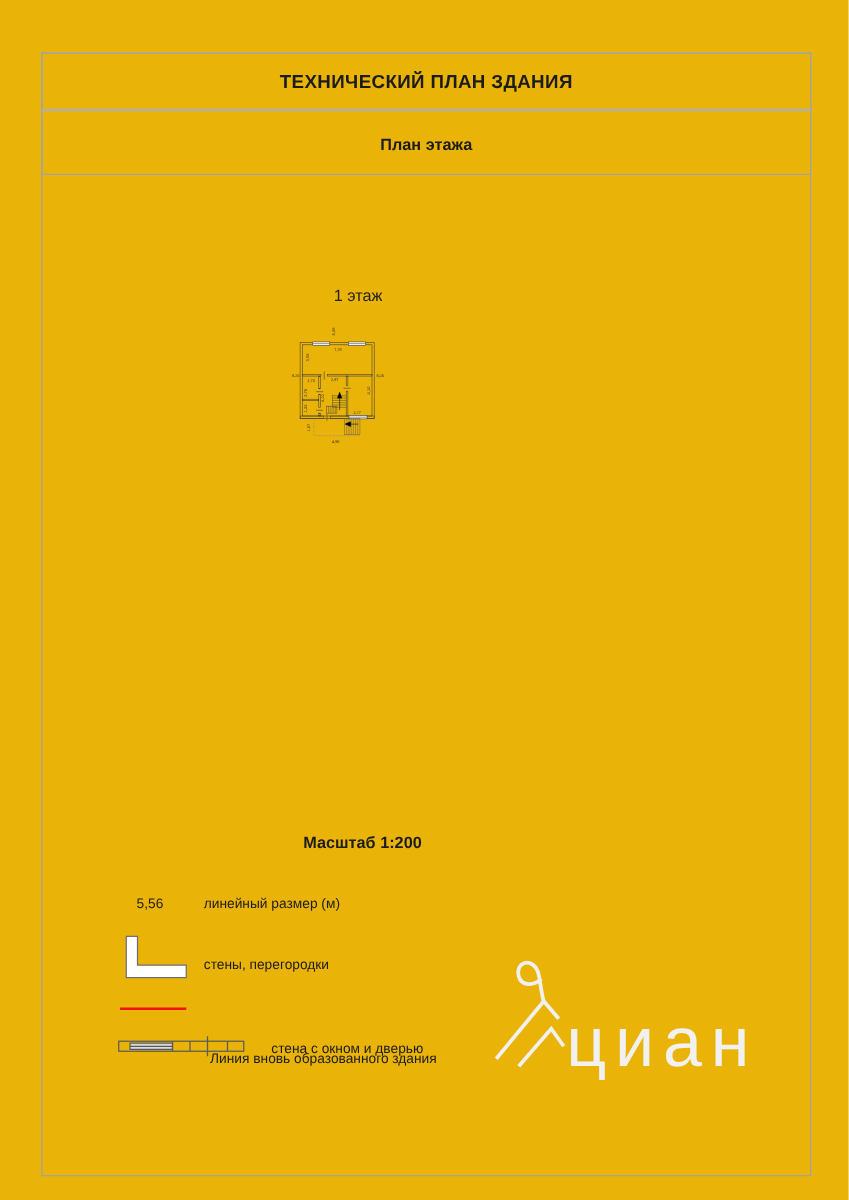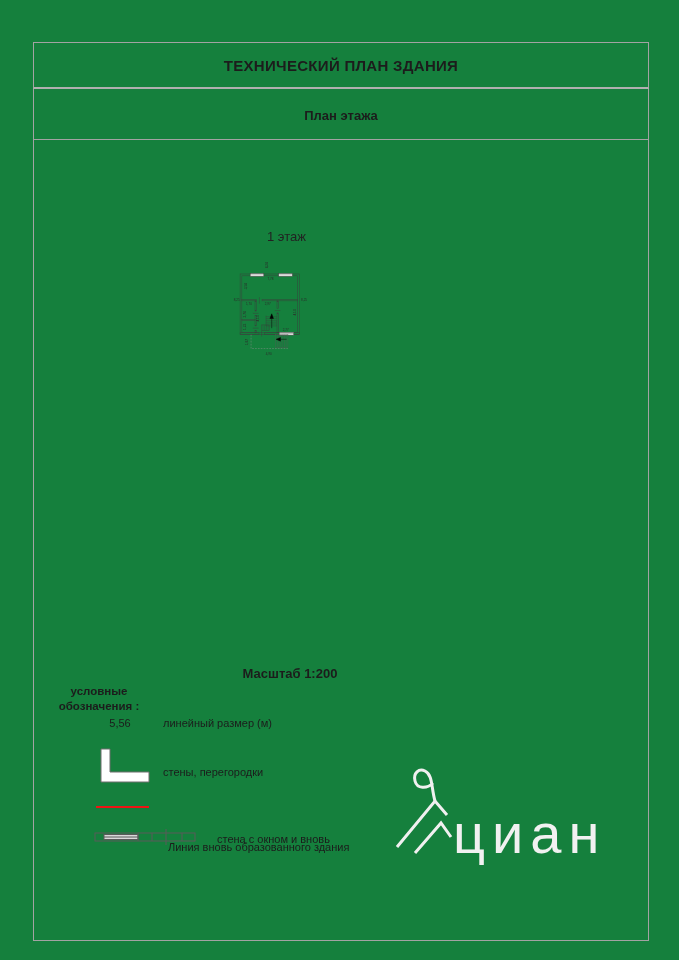--- a/index.html
+++ b/index.html
@@ -1,17 +1,17 @@
 <!DOCTYPE html>
 <html><head>
 <meta charset="utf-8">
 <style>
   html,body { margin:0; padding:0; background:#ffffff; }
   .page {
-    position:relative; width:679px; height:960px; background:#15803d;
+    position:relative; width:679px; height:960px; background:#eab308;
     font-family:"Liberation Sans", sans-serif; overflow:hidden; color:#1c1c1c;
   }
   .doc-border { position:absolute; left:33px; top:42px; width:616px; height:899px;
     border:1px solid #a3a3a3; box-sizing:border-box; }
   .title-row1 { position:absolute; left:33px; top:42px; width:616px; height:47px;
     border:1px solid #a3a3a3; border-bottom:2px solid #b0b0b0; box-sizing:border-box;
     display:flex; align-items:center; justify-content:center;
     font-size:15px; font-weight:bold; letter-spacing:0.3px; }
   .title-row2 { position:absolute; left:33px; top:91px; width:616px; height:49px;
     border-left:1px solid #a3a3a3; border-right:1px solid #a3a3a3; border-bottom:1px solid #a3a3a3;
@@ -130,24 +130,20 @@
       <text text-anchor="middle" transform="translate(266 410) rotate(-90)">1,22</text>
       <text x="357" y="420" text-anchor="middle">2,77</text>
       <text text-anchor="middle" transform="translate(271 443) rotate(-90)">1,87</text>
       <text x="318" y="470" text-anchor="middle">4,90</text>
     </g>
     </svg>
   </svg>
 
   <div class="scale-label">Масштаб 1:200</div>
 
-  <div class="legend-heading">
-    <span>условные</span><br>
-    <span>обозначения :</span>
-  </div>
 
   <div class="legend-sample-dim">5,56</div>
   <div class="legend-text" style="left:163px; top:717px;">линейный размер (м)</div>
 
   <svg class="legend-sym" style="left:100px; top:748px;" width="52" height="35" viewBox="0 0 52 35">
     <path d="M1 1 h9 v23 h39 v10 h-48 Z" fill="#ffffff" stroke="#6f6f6f" stroke-width="1"></path>
   </svg>
   <div class="legend-text" style="left:163px; top:766px;">стены, перегородки</div>
 
   <div class="red-line"></div>
@@ -157,21 +153,21 @@
     <g fill="none" stroke="#5a5a5a" stroke-width="1">
       <rect x="1" y="5" width="100" height="8"></rect>
       <rect x="10" y="6.5" width="34" height="5" fill="#d9d9d9"></rect>
       <line x1="10" y1="9" x2="44" y2="9"></line>
       <line x1="44" y1="5" x2="44" y2="13"></line>
       <line x1="58" y1="5" x2="58" y2="13"></line>
       <line x1="72" y1="1" x2="72" y2="17"></line>
       <line x1="88" y1="5" x2="88" y2="13"></line>
     </g>
   </svg>
-  <div class="legend-text" style="left:217px; top:833px;">стена с окном и вновь</div>
+  <div class="legend-text" style="left:217px; top:833px;">стена с окном и дверью</div>
 
   <svg class="watermark" width="255" height="105" viewBox="0 0 255 105">
     <g fill="none" stroke="#f0f0f0" stroke-width="3">
       <path d="M2 82 L40 36 L52 50"></path>
       <path d="M20 88 L46 58 L56 72"></path>
       <path d="M40 36 C36 22 38 10 30 6 C24 3 18 8 20 16 C22 24 32 24 38 18"></path>
     </g>
     <text x="58" y="88" font-family="Liberation Sans, sans-serif" font-size="56" letter-spacing="7" fill="#f1f1f1">циан</text>
   </svg>
 

